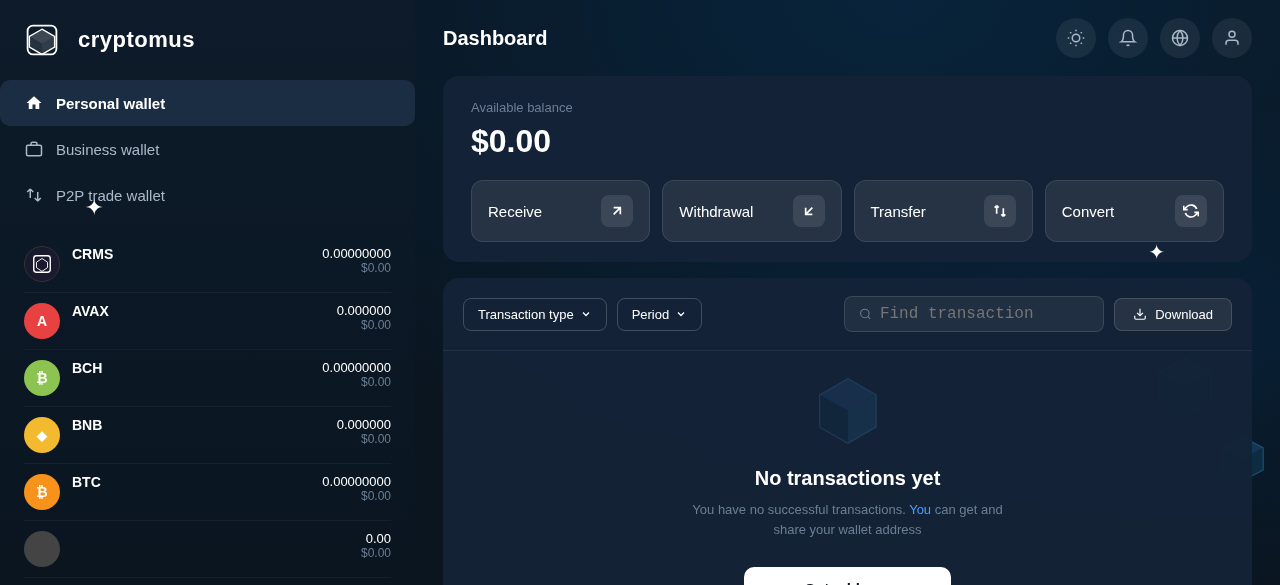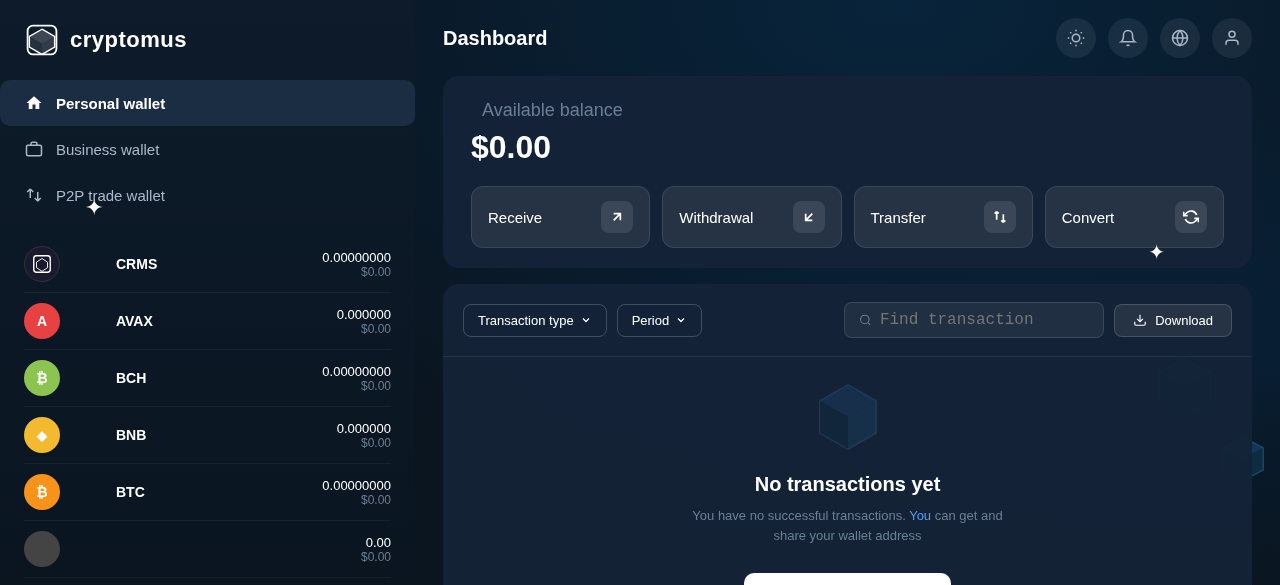--- a/index.html
+++ b/index.html
@@ -22,21 +22,21 @@
       flex-direction: column;
       padding: 0;
       position: relative;
       z-index: 2;
       overflow: hidden;
     }
 
     .logo-area {
       display: flex;
       align-items: center;
-      gap: 10px;
+      gap: 18px;
       padding: 22px 24px;
     }
 
     .logo-icon {
       width: 36px;
       height: 36px;
     }
 
     .logo-text {
       color: #ffffff;
@@ -103,24 +103,22 @@
       color: #aab8c8;
       cursor: pointer;
       font-size: 18px;
       display: flex;
       align-items: center;
       justify-content: center;
     }
 
     .wallet-row {
       display: flex;
-      align-items: center;
       padding: 10px 0;
       border-bottom: 1px solid rgba(255,255,255,0.05);
-      gap: 44px;
     }
 
     .wallet-icon {
       width: 36px;
       height: 36px;
       border-radius: 50%;
       margin-right: 12px;
       display: flex;
       align-items: center;
       justify-content: center;
@@ -199,23 +197,22 @@
     
     .balance-card {
       margin: 0 28px;
       background: rgba(20, 35, 55, 0.95);
       border-radius: 16px;
       padding: 24px 28px 20px;
     }
 
     .balance-label {
       color: #6b7f94;
-      font-size: 18px;
+      font-size: 13px;
       margin-bottom: 8px;
-      margin-left: 11px;
     }
 
     .balance-amount {
       color: #ffffff;
       font-size: 32px;
       font-weight: 700;
       margin-bottom: 20px;
     }
 
     .action-buttons {

